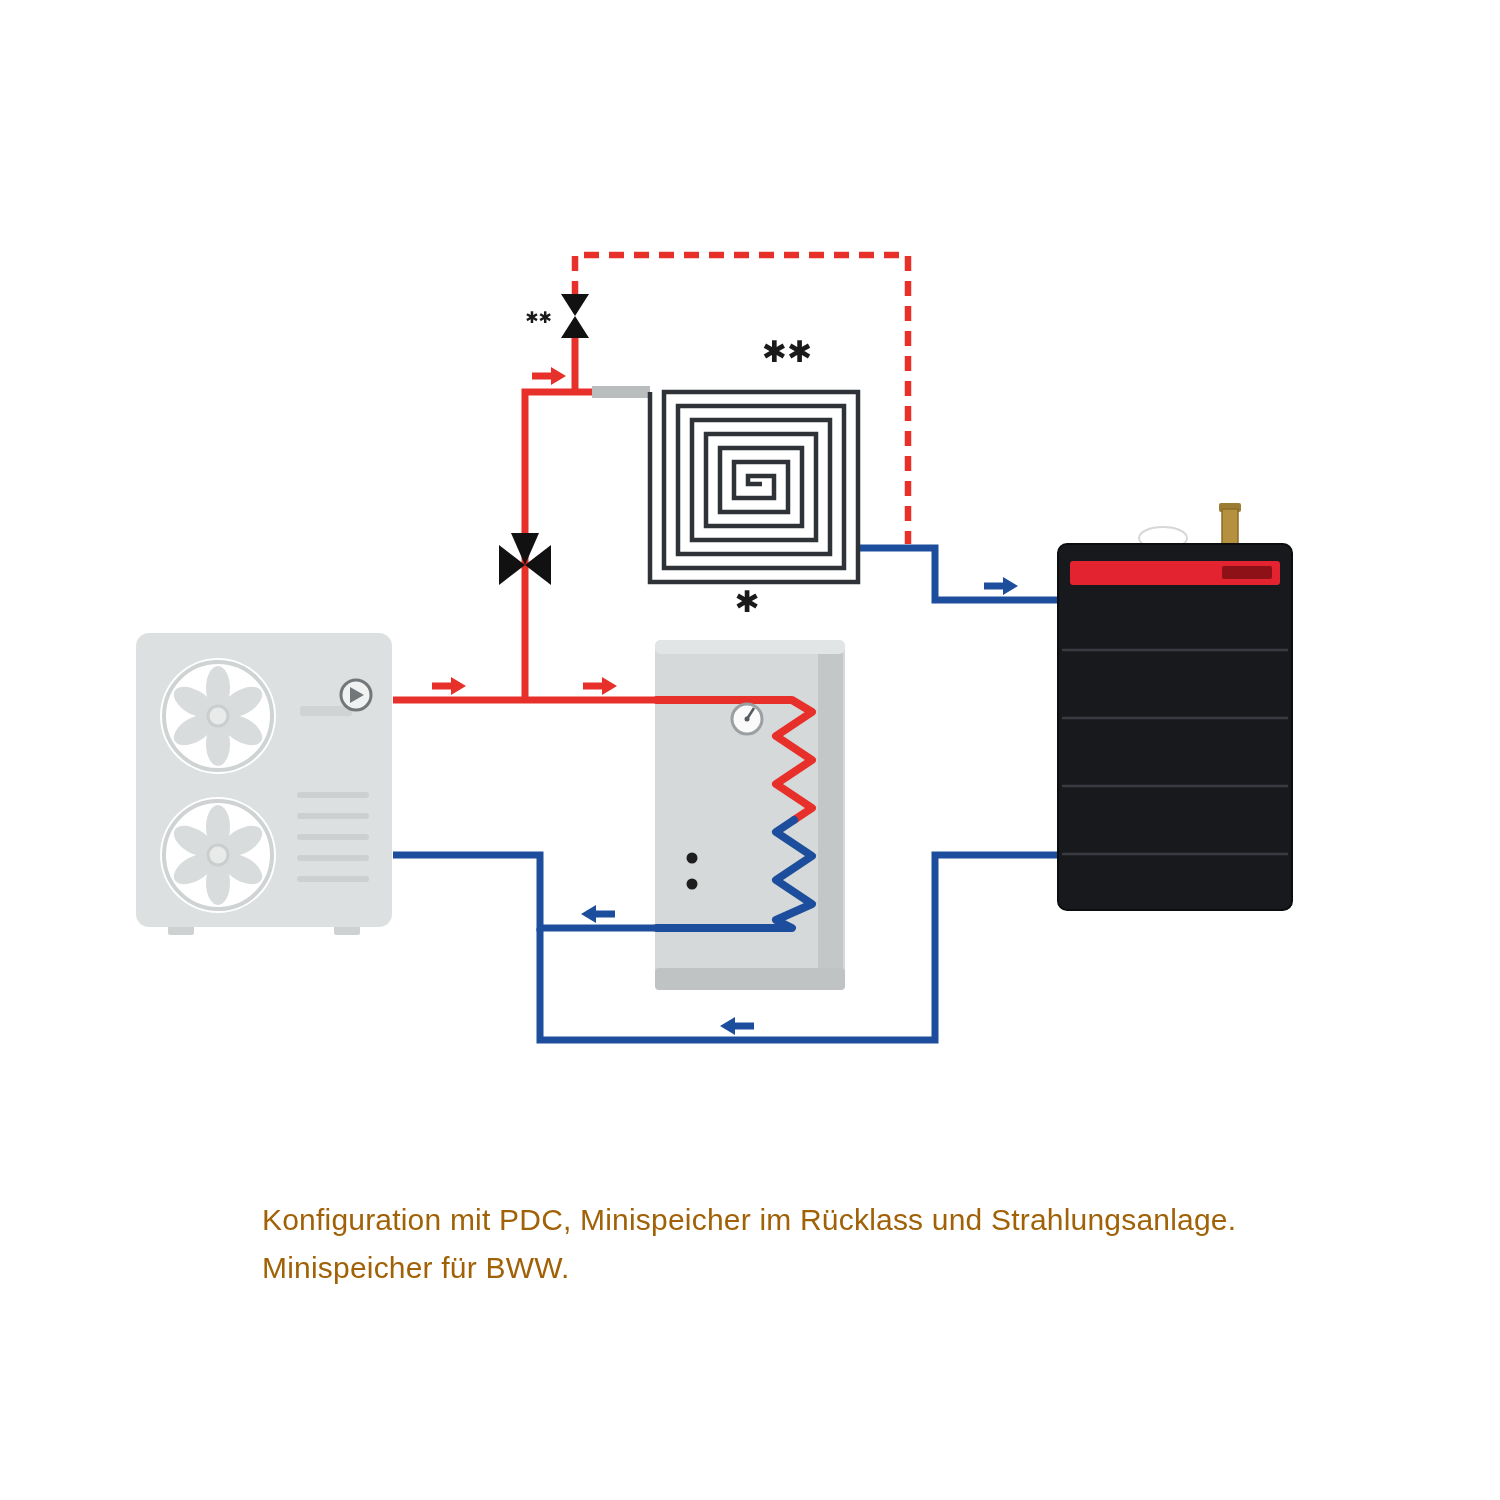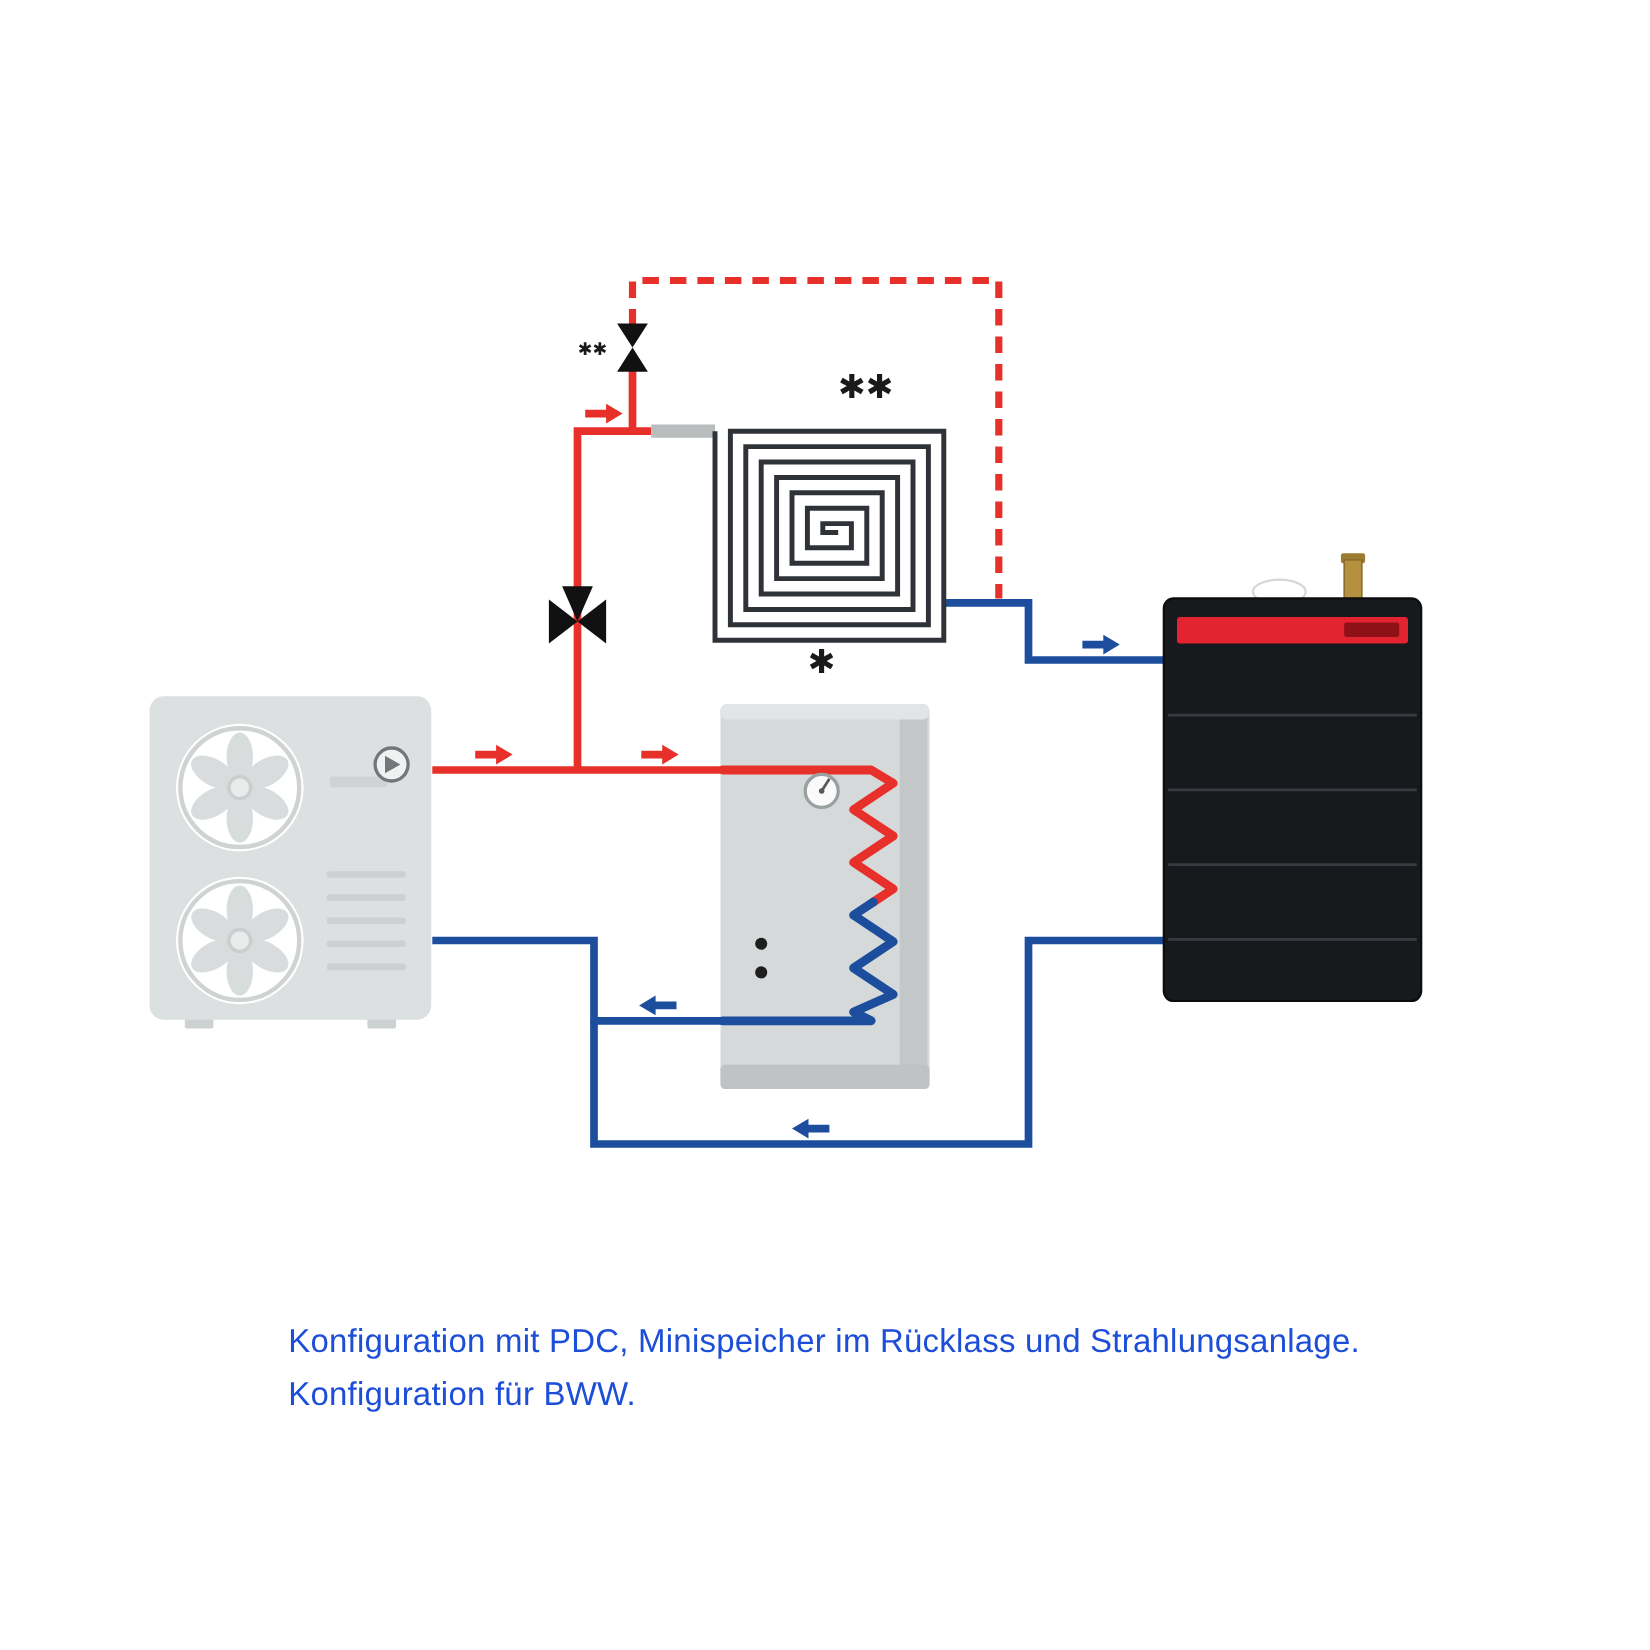--- a/index.html
+++ b/index.html
@@ -1,19 +1,19 @@
 <!DOCTYPE html>
 <html><head>
 <meta charset="utf-8">
 <style>
   html,body{margin:0;padding:0;background:#ffffff;}
   #stage{position:relative;width:1500px;height:1500px;background:#ffffff;overflow:hidden;
          font-family:"Liberation Sans", sans-serif;}
   #stage svg{position:absolute;left:0;top:0;}
-  .caption{position:absolute;left:262px;top:1196px;color:#1d4ed8;font-size:30px;
+  .caption{position:absolute;left:262px;top:1196px;color:#a16207;font-size:30px;
            line-height:48px;font-weight:500;letter-spacing:.2px;}
   .mark-text{font-family:"DejaVu Sans", sans-serif;font-weight:bold;fill:#1a1a1a;}
 </style>
 </head>
 <body>
 
 <div id="stage">
 
 <svg width="1500" height="1500" viewBox="0 0 1500 1500">
 
@@ -132,16 +132,16 @@
     <polygon points="754,1022.5 735,1022.5 735,1017 720,1026 735,1035 735,1029.5 754,1029.5" fill="#1d4e9e"></polygon>
   </g>
 
   <text x="787" y="362" text-anchor="middle" class="mark-text" font-size="30">✱✱</text>
   <text x="747" y="612" text-anchor="middle" class="mark-text" font-size="30">✱</text>
 
 </svg>
 
 <div class="caption">
   <div>Konfiguration mit PDC, Minispeicher im Rücklass und Strahlungsanlage.</div>
-  <div>Konfiguration für BWW.</div>
+  <div>Minispeicher für BWW.</div>
 </div>
 
 </div>
 
 </body></html>

